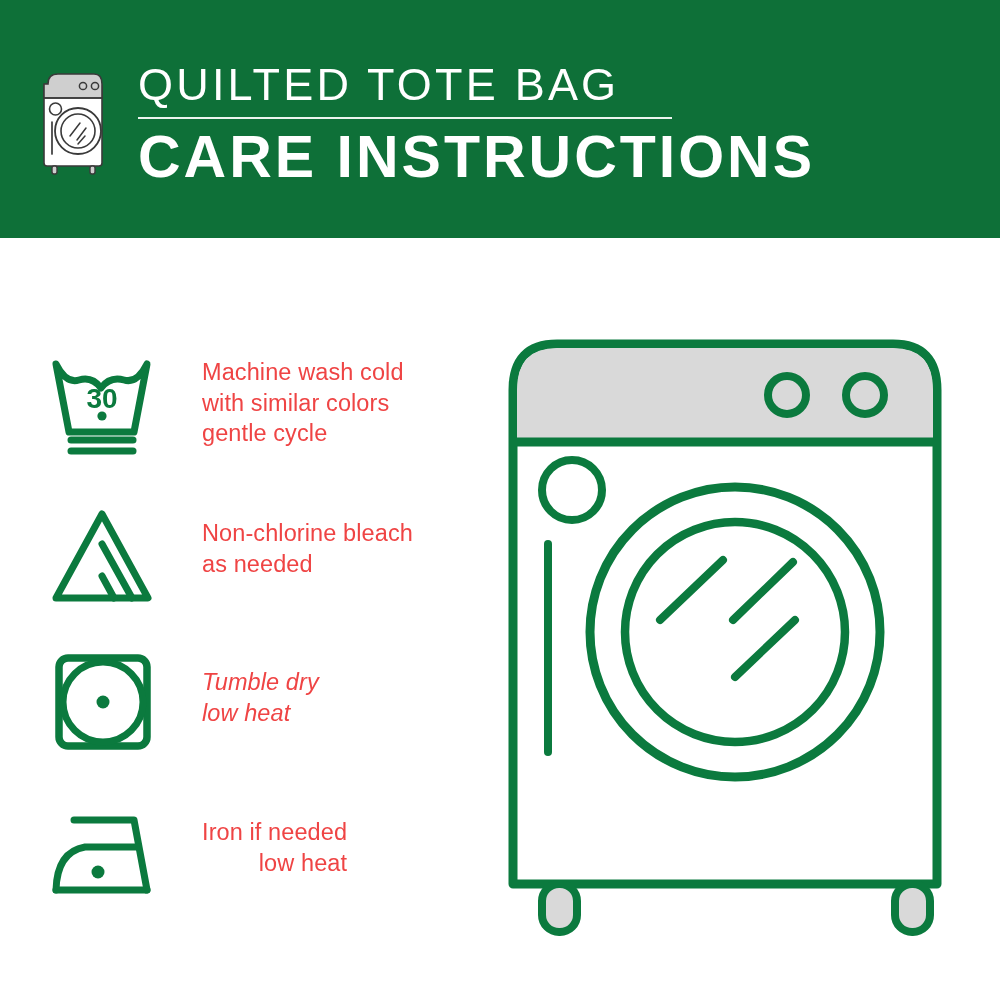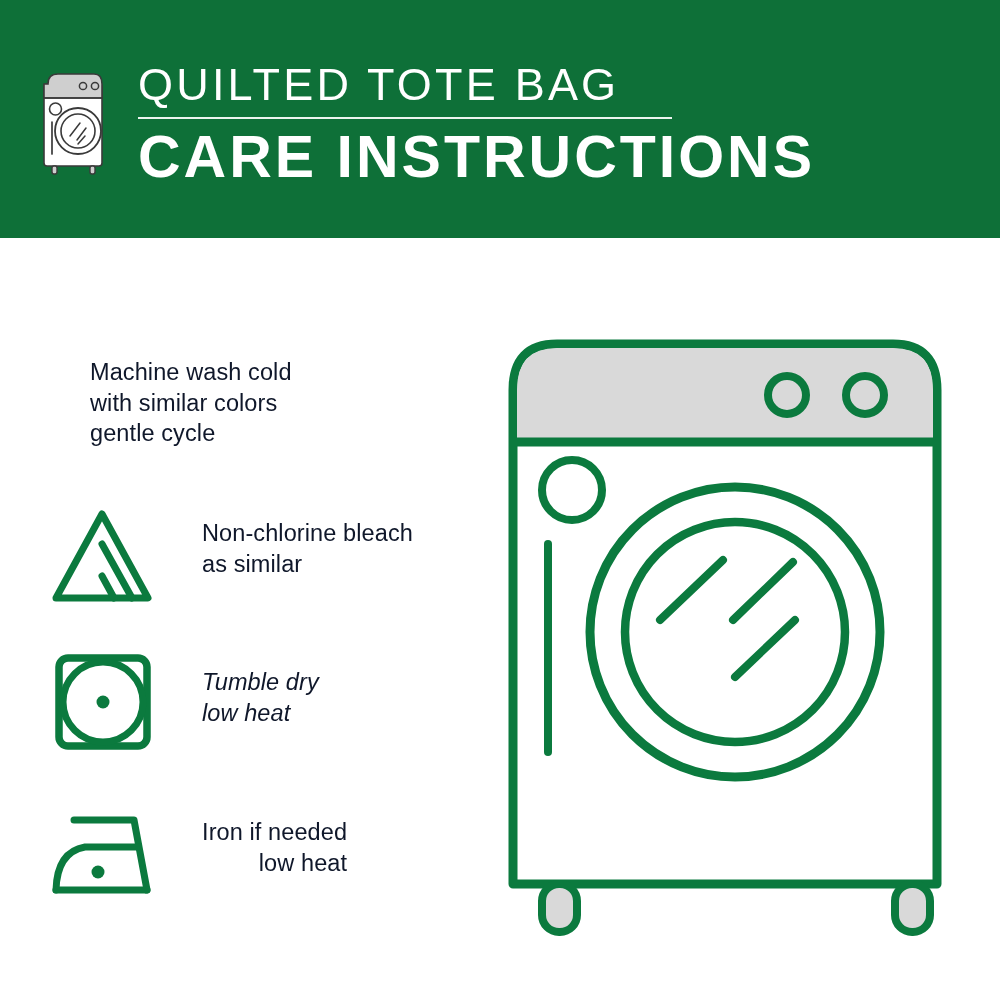--- a/index.html
+++ b/index.html
@@ -91,21 +91,21 @@
     width: 112px;
     height: 110px;
     flex: 0 0 auto;
   }
   .care-symbol svg { display: block; }
   .care-text {
     margin-left: 42px;
     font-family: "Liberation Sans", sans-serif;
     font-size: 23.5px;
     font-weight: 400;
-    color: #0f172a;
+    color: #ef4444;
     line-height: 1.30;
     letter-spacing: 0.1px;
     white-space: pre-line;
   }
   .care-item[data-row="0"] .care-text { padding-top: 17px; }
   .care-item[data-row="1"] .care-text { padding-top: 28px; }
   .care-item[data-row="2"] .care-text { padding-top: 27px; font-style: italic; }
   .care-item[data-row="3"] .care-text { padding-top: 27px; text-align: right; }
 
   .care-item[data-row="0"] .care-symbol { margin-top: 10px; }
@@ -163,37 +163,53 @@
         <div class="title-divider"></div>
         <div class="title-line2">CARE INSTRUCTIONS</div>
       </div>
 
     </div>
   </div>
 
   <div class="care-list">
 
     <div class="care-item" data-row="0">
+      <div class="care-symbol">
+        <svg viewBox="0 0 112 110" width="112" height="110" aria-hidden="true">
+          <g fill="none" stroke="#0B7A3E" stroke-width="7" stroke-linecap="round" stroke-linejoin="round">
+
+            <path d="M8 14 Q18 34 31 30 Q44 26 53 38 Q62 26 76 30 Q89 34 99 14 L86 82 L21 82 Z"></path>
+          </g>
+
+          <g stroke="#0B7A3E" stroke-width="7" stroke-linecap="round">
+            <line x1="23" y1="90" x2="85" y2="90"></line>
+            <line x1="23" y1="101" x2="85" y2="101"></line>
+          </g>
+
+          <text x="54" y="58" text-anchor="middle" font-family="Liberation Sans, sans-serif" font-size="28" font-weight="700" fill="#0B7A3E">30</text>
+          <circle cx="54" cy="66" r="4.6" fill="#0B7A3E"></circle>
+        </svg>
+      </div>
       <div class="care-text">Machine wash cold
 with similar colors
 gentle cycle</div>
     </div>
 
     <div class="care-item" data-row="1">
       <div class="care-symbol">
         <svg viewBox="0 0 112 110" width="112" height="110" aria-hidden="true">
           <g fill="none" stroke="#0B7A3E" stroke-width="7" stroke-linecap="round" stroke-linejoin="round">
             <path d="M54 12 L100 96 L8 96 Z"></path>
             <line x1="54" y1="42" x2="84" y2="96"></line>
             <line x1="54" y1="74" x2="66" y2="96"></line>
           </g>
         </svg>
       </div>
       <div class="care-text">Non-chlorine bleach
-as similar</div>
+as needed</div>
     </div>
 
     <div class="care-item" data-row="2">
       <div class="care-symbol">
         <svg viewBox="0 0 112 110" width="112" height="110" aria-hidden="true">
           <rect x="11" y="8" width="88" height="88" rx="9" fill="none" stroke="#0B7A3E" stroke-width="7.5"></rect>
           <circle cx="55" cy="52" r="40" fill="none" stroke="#0B7A3E" stroke-width="7"></circle>
           <circle cx="55" cy="52" r="6.5" fill="#0B7A3E"></circle>
         </svg>
       </div>

